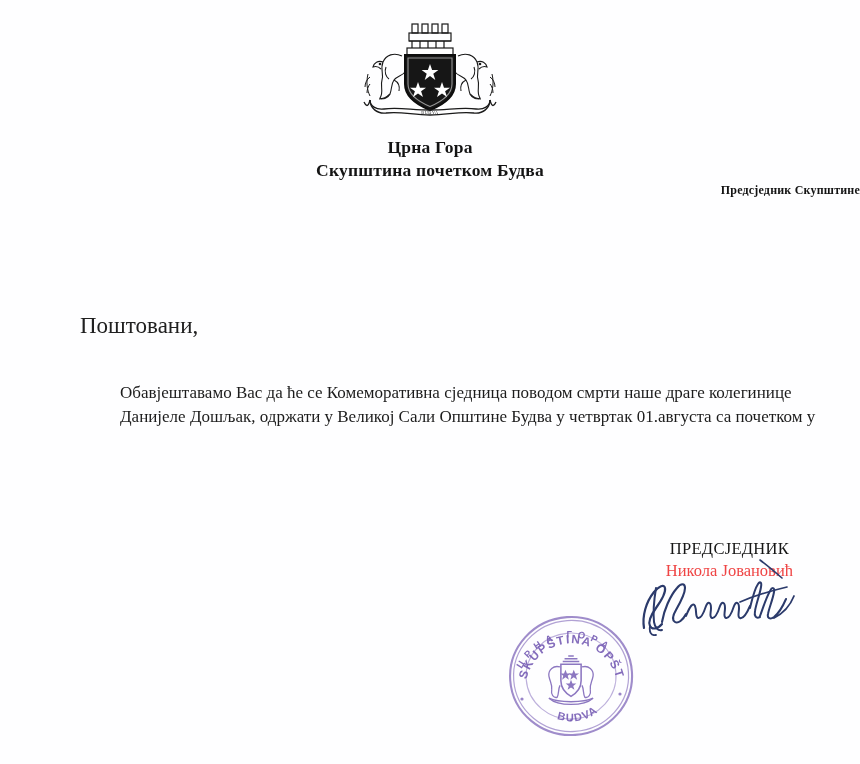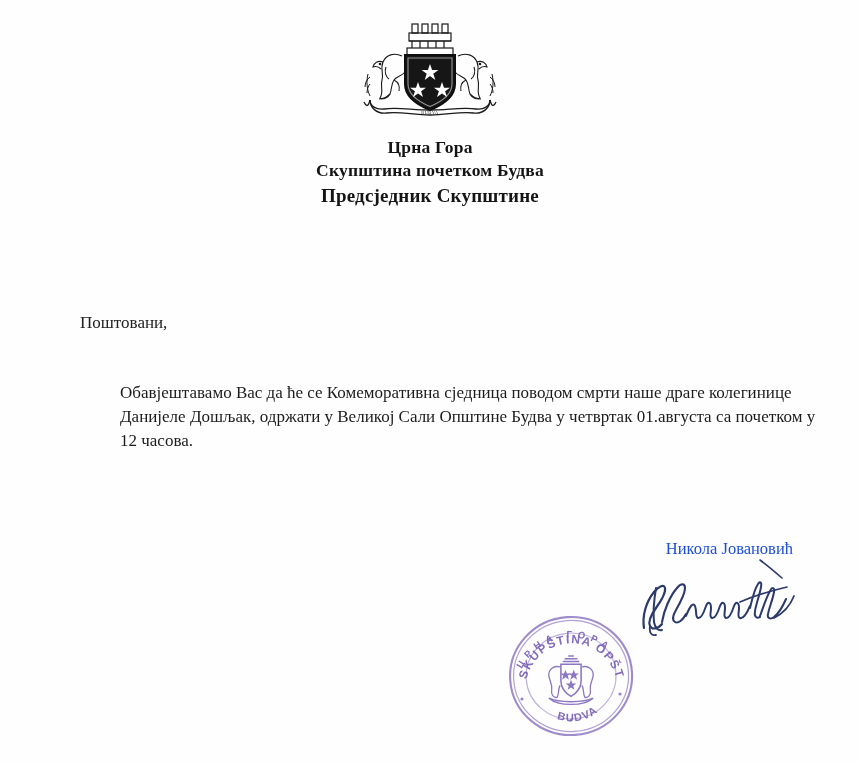--- a/index.html
+++ b/index.html
@@ -45,28 +45,28 @@
   }
   .org-line {
     font-weight: bold;
     font-size: 17.5px;
     letter-spacing: 0.2px;
     color: #141414;
     white-space: nowrap;
   }
   .org-line-1 { font-size: 17.5px; }
   .org-line-2 { font-size: 17.5px; }
-  .org-line-3 { font-size: 19px; }
+  .org-line-3 { font-size: 12px; text-align: right; }
 
   
   .salutation {
     position: absolute;
     left: 80px;
     top: 313px;
-    font-size: 17px;
+    font-size: 23px;
     color: #202020;
   }
 
   .body-text {
     position: absolute;
     left: 80px;
     top: 381px;
     width: 700px;
     font-size: 17px;
     line-height: 1.42;
@@ -83,21 +83,21 @@
     text-align: center;
     line-height: 1.35;
   }
   .sign-title {
     font-size: 16.5px;
     color: #161616;
     letter-spacing: 0.3px;
   }
   .sign-name {
     font-size: 16.5px;
-    color: #1d4ed8;
+    color: #ef4444;
   }
 
   .signature-ink {
     position: absolute;
     left: 632px;
     top: 558px;
     width: 175px;
     height: 78px;
     pointer-events: none;
   }
@@ -184,24 +184,24 @@
       <div class="org-line org-line-2">Скупштина почетком Будва</div>
       <div class="org-line org-line-3">Предсједник Скупштине</div>
     </div>
   </div>
 
   <div class="salutation">Поштовани,</div>
 
   <div class="body-text">
     <span class="ln">Обавјештавамо Вас да ће се Комеморативна сједница поводом смрти наше драге колегинице</span>
     <span class="ln">Данијеле Дошљак, одржати у Великој Сали Општине Будва у четвртак 01.августа са почетком у</span>
-    <span class="ln">12 часова.</span>
   </div>
 
   <div class="sign-block">
+    <div class="sign-title">ПРЕДСЈЕДНИК</div>
     <div class="sign-name">Никола Јовановић</div>
   </div>
 
   <svg class="signature-ink" viewBox="0 0 175 78" aria-hidden="true">
     <g fill="none" stroke="#2b3a6b" stroke-linecap="round" stroke-linejoin="round">
 
       <path d="M128 2 C136 8 143 14 150 20" stroke-width="1.6"></path>
 
       <path d="M12 70 C10 58 14 44 22 34 C27 28 32 26 33 30 C34 35 29 43 24 50
                C19 57 16 64 18 68 C20 72 26 71 30 66" stroke-width="2.2"></path>

